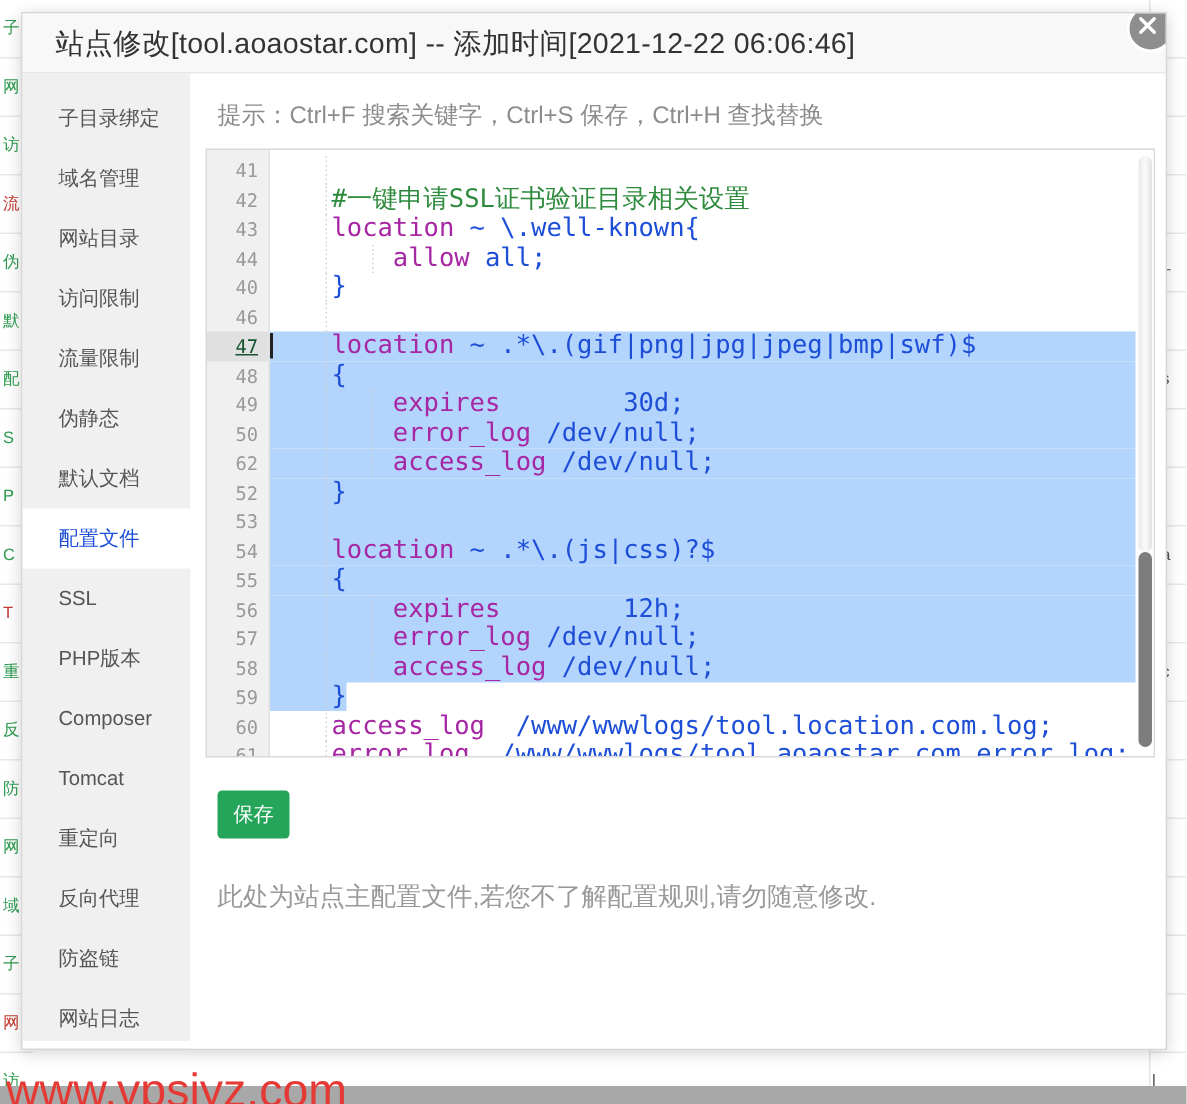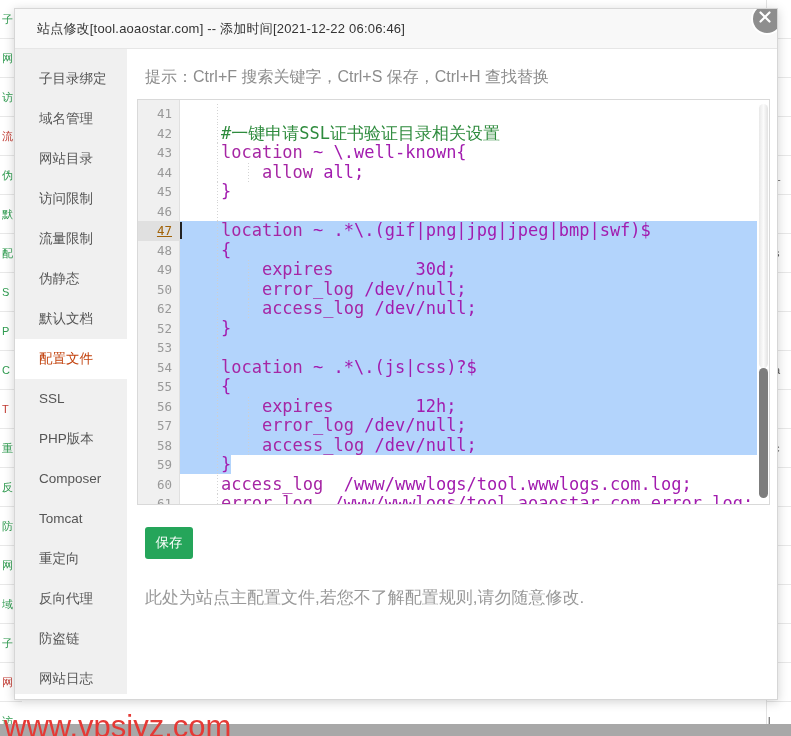--- a/index.html
+++ b/index.html
@@ -74,21 +74,21 @@
   #modal-title-bar {
     height: 40px;
     background: #f8f8f8;
     border-bottom: 1px solid #e6e6e6;
     display: flex;
     align-items: center;
     padding-left: 22px;
     box-sizing: border-box;
   }
   #modal-title {
-    font-size: 13px;
+    font-size: 19px;
     color: #333333;
     letter-spacing: 0.2px;
     white-space: nowrap;
   }
 
   #close-btn {
     position: absolute;
     right: -6px;
     top: -6px;
     width: 28px;
@@ -121,21 +121,21 @@
     line-height: 40px;
     padding-left: 24px;
     font-size: 13.5px;
     color: #555555;
     cursor: pointer;
     white-space: nowrap;
     box-sizing: border-box;
   }
   .side-item.active {
     background: #ffffff;
-    color: #c2410c;
+    color: #1d4ed8;
   }
 
   
   #content {
     flex: 1;
     position: relative;
     padding: 0 0 0 0;
     background: #ffffff;
   }
   #hint-line {
@@ -171,21 +171,21 @@
     line-height: 19.5px;
     text-align: right;
     padding-right: 7px;
     font-family: "DejaVu Sans Mono", monospace;
     font-size: 12.5px;
     color: #999999;
     box-sizing: border-box;
   }
   .gut-num.active {
     background: #e0e0e0;
-    color: #a16207;
+    color: #14532d;
     text-decoration: underline;
   }
 
   #code-area {
     flex: 1;
     position: relative;
     padding-top: 4px;
     overflow: hidden;
     background: #ffffff;
   }
@@ -196,21 +196,21 @@
     font-size: 17px;
     white-space: pre;
     color: #333333;
     position: relative;
     box-sizing: border-box;
   }
   .code-line .sel { background: #b3d4fc; }
   .code-line.full-sel { background: #b3d4fc; }
   .kw      { color: #a626a4; }
   .cmt     { color: #2e8b3d; }
-  .plain   { color: #a21caf; }
+  .plain   { color: #1d4ed8; }
 
   .cursor-bar {
     position: absolute;
     left: 0px;
     top: 1px;
     width: 2px;
     height: 17px;
     background: #222222;
   }
   .guide {
@@ -368,21 +368,21 @@
     <div id="content">
 
       <div id="hint-line">提示：Ctrl+F 搜索关键字，Ctrl+S 保存，Ctrl+H 查找替换</div>
 
       <div id="editor-wrap">
         <div id="gutter">
             <div class="gut-num">41</div>
             <div class="gut-num">42</div>
             <div class="gut-num">43</div>
             <div class="gut-num">44</div>
-            <div class="gut-num">45</div>
+            <div class="gut-num">40</div>
             <div class="gut-num">46</div>
             <div class="gut-num active">47</div>
             <div class="gut-num">48</div>
             <div class="gut-num">49</div>
             <div class="gut-num">50</div>
             <div class="gut-num">62</div>
             <div class="gut-num">52</div>
             <div class="gut-num">53</div>
             <div class="gut-num">54</div>
             <div class="gut-num">55</div>
@@ -406,21 +406,21 @@
             <div class="code-line full-sel"><span class="guide" style="left: 36.8px;"></span><span class="guide" style="left: 67.6px;"></span><span><span class="plain">        </span><span class="kw">error_log</span><span class="plain"> /dev/null;</span></span></div>
             <div class="code-line full-sel"><span class="guide" style="left: 36.8px;"></span><span class="guide" style="left: 67.6px;"></span><span><span class="plain">        </span><span class="kw">access_log</span><span class="plain"> /dev/null;</span></span></div>
             <div class="code-line full-sel"><span class="guide" style="left: 36.8px;"></span><span><span class="plain">    }</span></span></div>
             <div class="code-line full-sel"><span class="guide" style="left: 36.8px;"></span><span>&nbsp;</span></div>
             <div class="code-line full-sel"><span class="guide" style="left: 36.8px;"></span><span><span class="plain">    </span><span class="kw">location</span><span class="plain"> ~ .*\.(js|css)?$</span></span></div>
             <div class="code-line full-sel"><span class="guide" style="left: 36.8px;"></span><span><span class="plain">    {</span></span></div>
             <div class="code-line full-sel"><span class="guide" style="left: 36.8px;"></span><span class="guide" style="left: 67.6px;"></span><span><span class="plain">        </span><span class="kw">expires</span><span class="plain">        12h;</span></span></div>
             <div class="code-line full-sel"><span class="guide" style="left: 36.8px;"></span><span class="guide" style="left: 67.6px;"></span><span><span class="plain">        </span><span class="kw">error_log</span><span class="plain"> /dev/null;</span></span></div>
             <div class="code-line full-sel"><span class="guide" style="left: 36.8px;"></span><span class="guide" style="left: 67.6px;"></span><span><span class="plain">        </span><span class="kw">access_log</span><span class="plain"> /dev/null;</span></span></div>
             <div class="code-line"><span class="guide" style="left: 36.8px;"></span><span class="sel"><span class="plain">    }</span></span></div>
-            <div class="code-line"><span class="guide" style="left: 36.8px;"></span><span><span class="plain">    </span><span class="kw">access_log</span><span class="plain">  /www/wwwlogs/tool.wwwlogs.com.log;</span></span></div>
+            <div class="code-line"><span class="guide" style="left: 36.8px;"></span><span><span class="plain">    </span><span class="kw">access_log</span><span class="plain">  /www/wwwlogs/tool.location.com.log;</span></span></div>
             <div class="code-line"><span class="guide" style="left: 36.8px;"></span><span><span class="plain">    </span><span class="kw">error_log</span><span class="plain">  /www/wwwlogs/tool.aoaostar.com.error.log;</span></span></div>
           </div>
         <div id="ed-scroll-track">
           <div id="ed-scroll-thumb" class="upper" style="top:4px;height:264px;"></div>
           <div id="ed-scroll-thumb2" class="lower" style="position:absolute;right:1px;width:9px;border-radius:5px;background:#7d7d7d;top:268px;height:130px;"></div>
         </div>
       </div>
 
       <button id="save-btn">保存</button>
 

